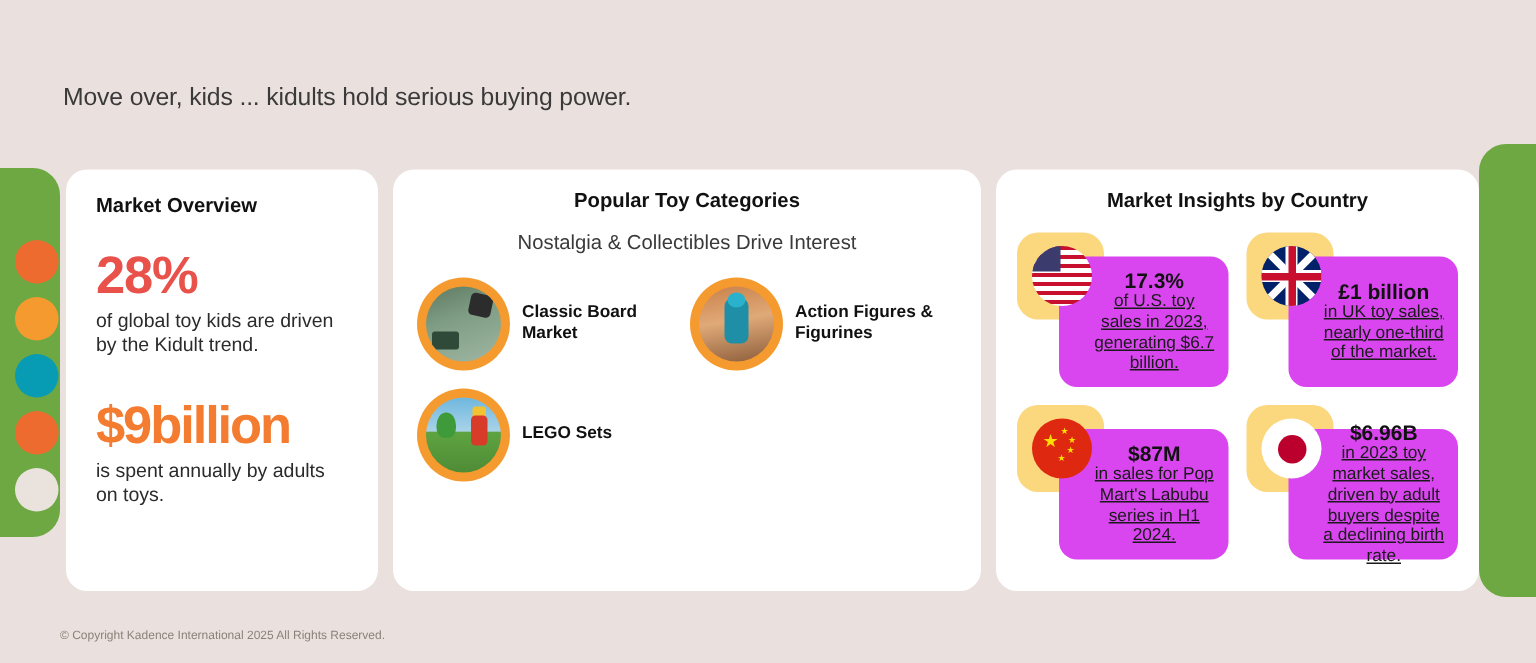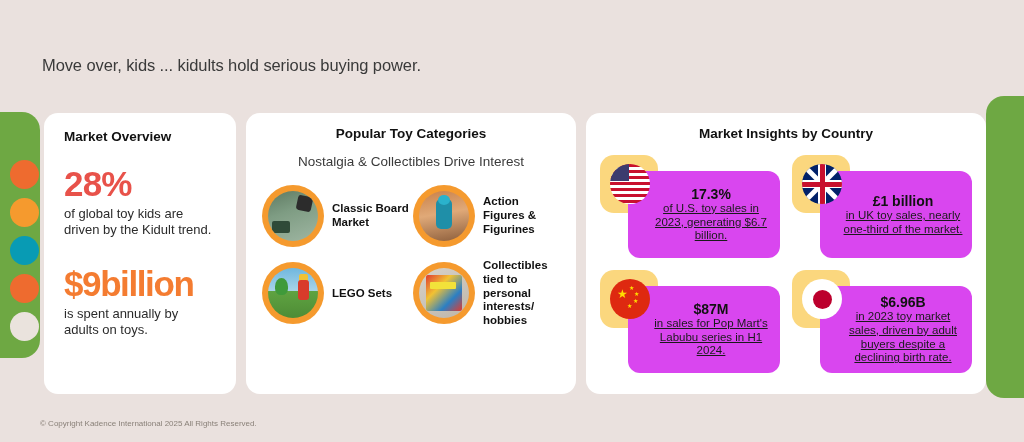--- a/index.html
+++ b/index.html
@@ -78,22 +78,22 @@
     height: 281px;
     display: flex;
     gap: 10px;
     z-index: 3;
   }
   .panel {
     background: #FFFFFF;
     border-radius: 14px;
     position: relative;
   }
-  .panel.left   { width: 192px; padding: 16px 20px; }
-  .panel.middle { width: 330px; padding: 13px 16px; }
+  .panel.left   { width: 208px; padding: 16px 20px; }
+  .panel.middle { width: 392px; padding: 13px 16px; }
   .panel.right  { width: 386px; padding: 13px 14px; flex: 1; }
 
   .panel-title {
     font-size: 13.5px;
     font-weight: bold;
     color: #111111;
     text-align: center;
   }
   .panel.left .panel-title { text-align: left; }
 
@@ -390,26 +390,20 @@
         <div class="cat-label">Action Figures &amp; Figurines</div>
       </div>
 
       <div class="cat-item">
         <div class="cat-circle">
           <div class="cat-inner art-lego"></div>
         </div>
         <div class="cat-label">LEGO Sets</div>
       </div>
 
-      <div class="cat-item">
-        <div class="cat-circle">
-          <div class="cat-inner art-comic"></div>
-        </div>
-        <div class="cat-label">Collectibles tied to personal interests/ hobbies</div>
-      </div>
     </div>
   </div>
 
   <div class="panel right">
     <div class="panel-title">Market Insights by Country</div>
 
     <div class="insight-grid">
 
       <div class="insight-cell">
         <div class="flag-pad"></div>

